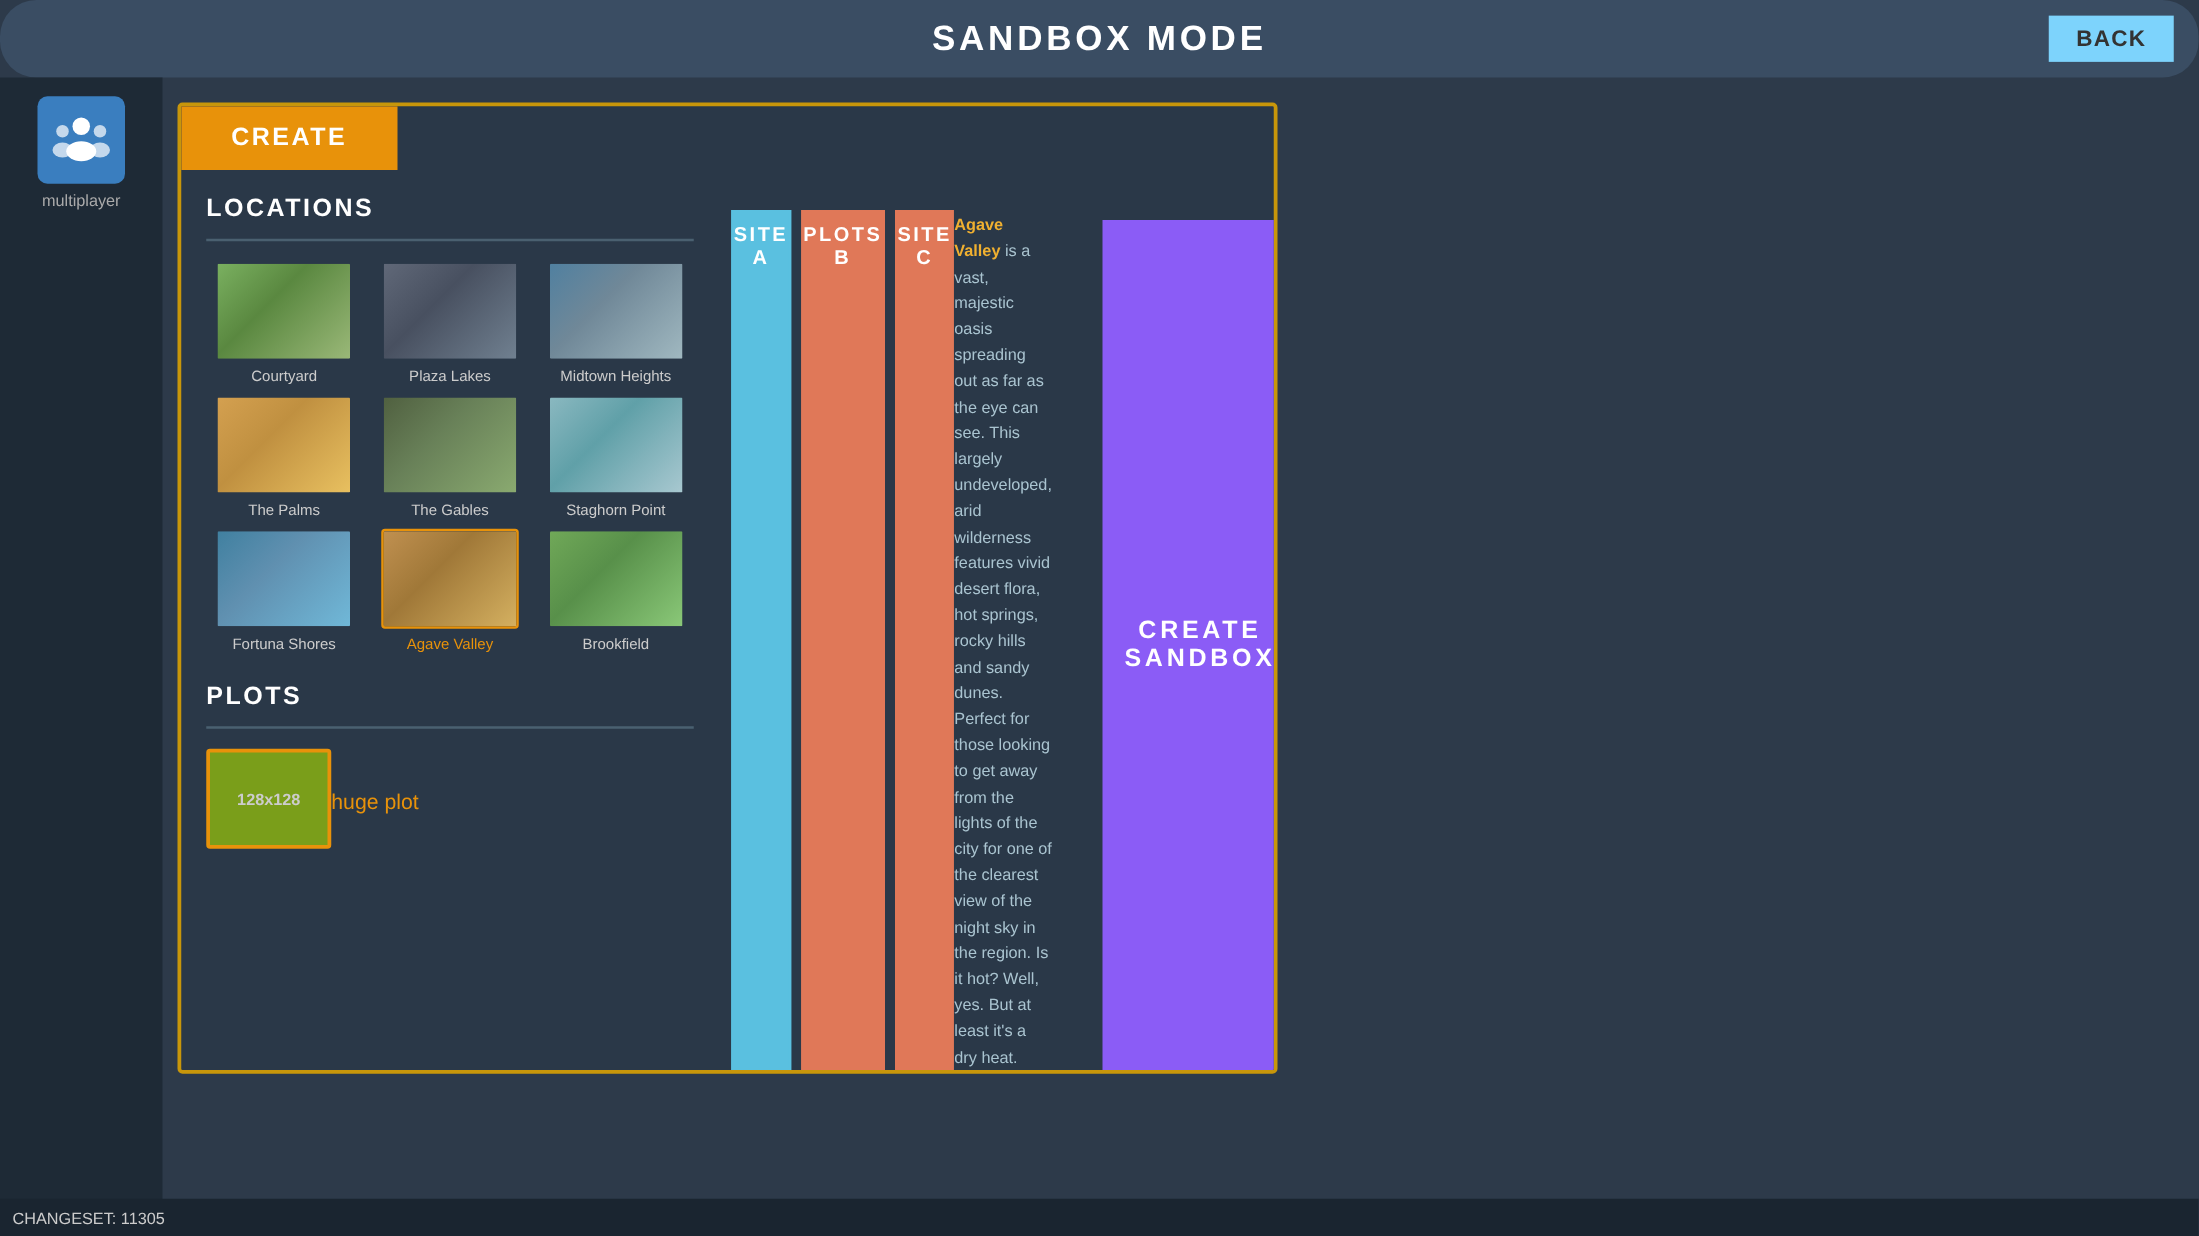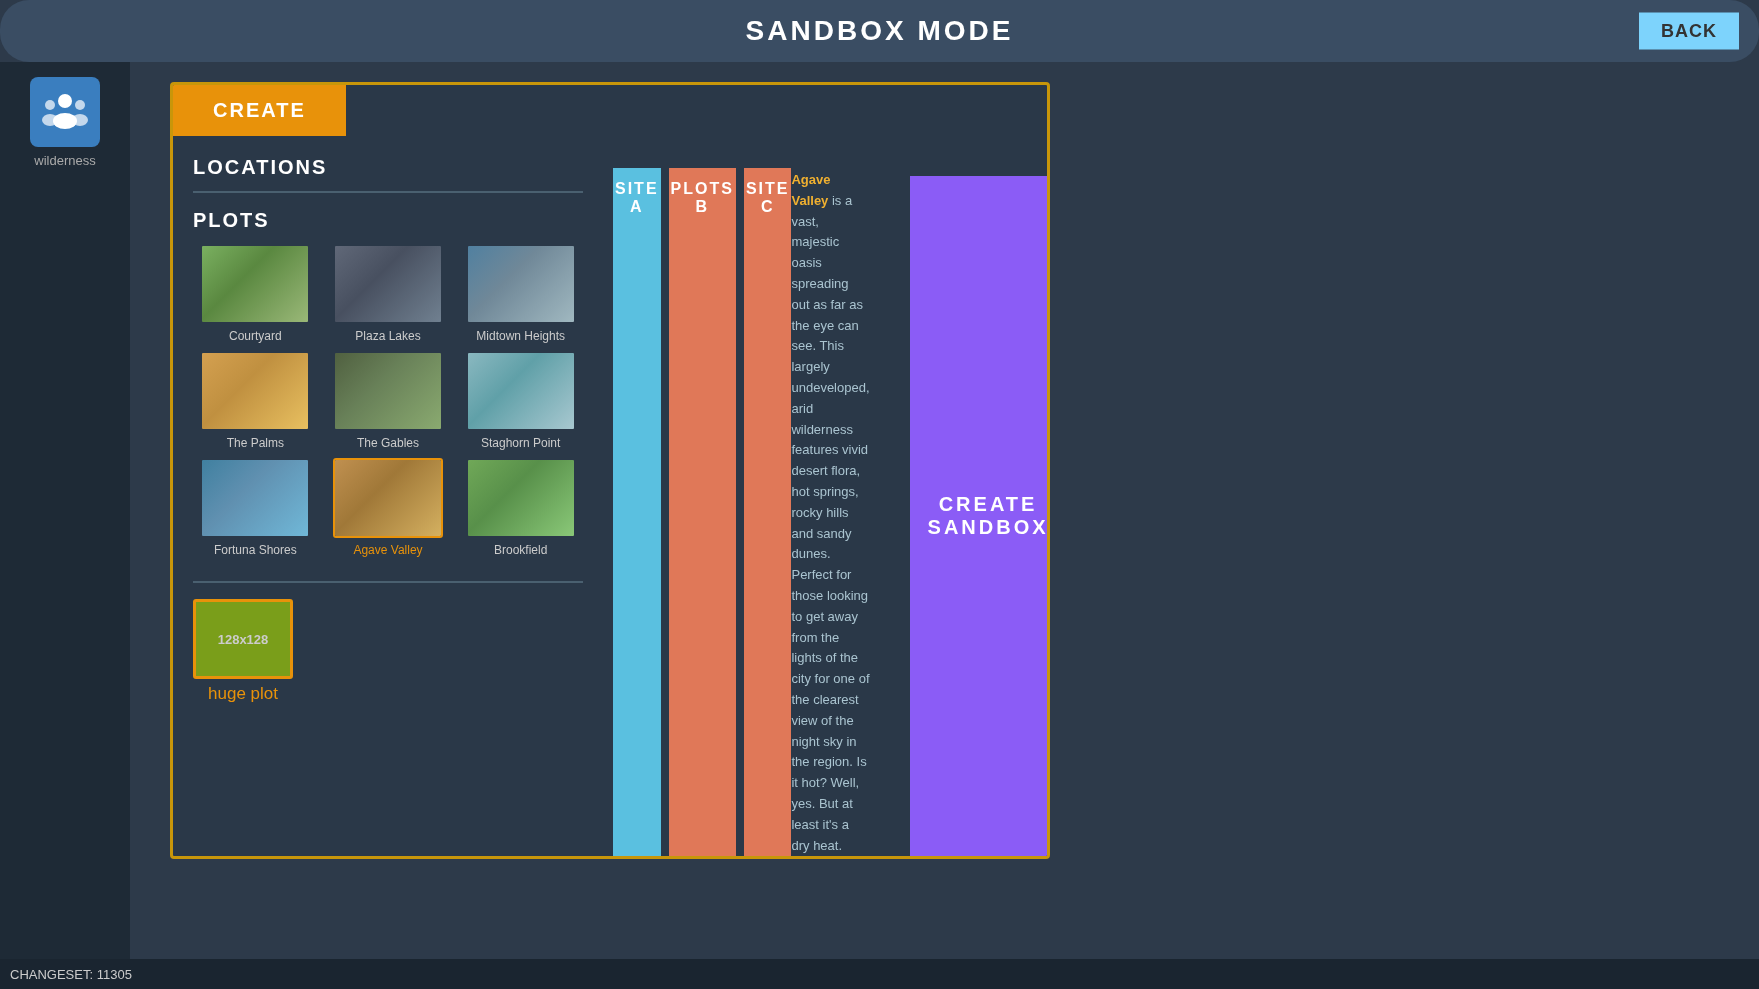--- a/index.html
+++ b/index.html
@@ -97,21 +97,21 @@
 
     
     #main {
       position: absolute;
       left: 130px;
       top: 62px;
       right: 0;
       bottom: 30px;
       display: flex;
       align-items: flex-start;
-      padding: 20px 40px;
+      padding: 20px 12px;
     }
 
     
     #panel {
       width: 100%;
       max-width: 880px;
       background: #2a3848;
       border: 3px solid #c8960a;
       border-radius: 4px;
       overflow: hidden;
@@ -217,21 +217,21 @@
       height: 2px;
       background: #4a6070;
       margin-bottom: 16px;
     }
     #plots-grid {
       display: flex;
       gap: 10px;
     }
     .plot-item {
       display: flex;
-      flex-direction: column;
+      flex-direction: row;
       align-items: center;
       cursor: pointer;
     }
     .plot-thumb {
       width: 100px;
       height: 80px;
       background: #7a9e1a;
       border: 3px solid #888;
       border-radius: 3px;
       display: flex;
@@ -356,21 +356,21 @@
     <svg viewBox="0 0 50 50" fill="white" xmlns="http://www.w3.org/2000/svg">
 
       <circle cx="25" cy="14" r="7" fill="white"></circle>
       <ellipse cx="25" cy="34" rx="12" ry="8" fill="white"></ellipse>
       <circle cx="10" cy="18" r="5" fill="rgba(255,255,255,0.7)"></circle>
       <ellipse cx="10" cy="33" rx="8" ry="6" fill="rgba(255,255,255,0.7)"></ellipse>
       <circle cx="40" cy="18" r="5" fill="rgba(255,255,255,0.7)"></circle>
       <ellipse cx="40" cy="33" rx="8" ry="6" fill="rgba(255,255,255,0.7)"></ellipse>
     </svg>
   </div>
-  <span id="multiplayer-label">wilderness</span>
+  <span id="multiplayer-label">multiplayer</span>
 </div>
 
 <div id="status-bar">
   <span id="changeset-label">CHANGESET: 11305</span>
 </div>
 
 <div id="main">
   <div id="panel">
 
     <div id="tabs">
@@ -378,22 +378,20 @@
         <span>CREATE</span>
       </div>
     </div>
 
     <div id="panel-body">
 
       <div id="left-section">
         <div id="section-title">LOCATIONS</div>
         <div id="divider"></div>
 
-        <div id="plots-title">PLOTS</div>
-
         <div id="locations-grid">
 
           <div class="location-item">
             <div class="location-thumb">
               <div class="location-thumb-inner loc-courtyard"></div>
             </div>
             <span class="location-name">Courtyard</span>
           </div>
 
           <div class="location-item">
@@ -445,20 +443,22 @@
             <span class="location-name" style="color:#e8920a;">Agave Valley</span>
           </div>
 
           <div class="location-item">
             <div class="location-thumb">
               <div class="location-thumb-inner loc-brookfield"></div>
             </div>
             <span class="location-name">Brookfield</span>
           </div>
         </div>
+
+        <div id="plots-title">PLOTS</div>
         <div id="plots-divider"></div>
         <div id="plots-grid">
           <div class="plot-item">
             <div class="plot-thumb selected">
               <span class="plot-size-label">128x128</span>
             </div>
             <span class="plot-name-label">huge plot</span>
           </div>
         </div>
       </div>

